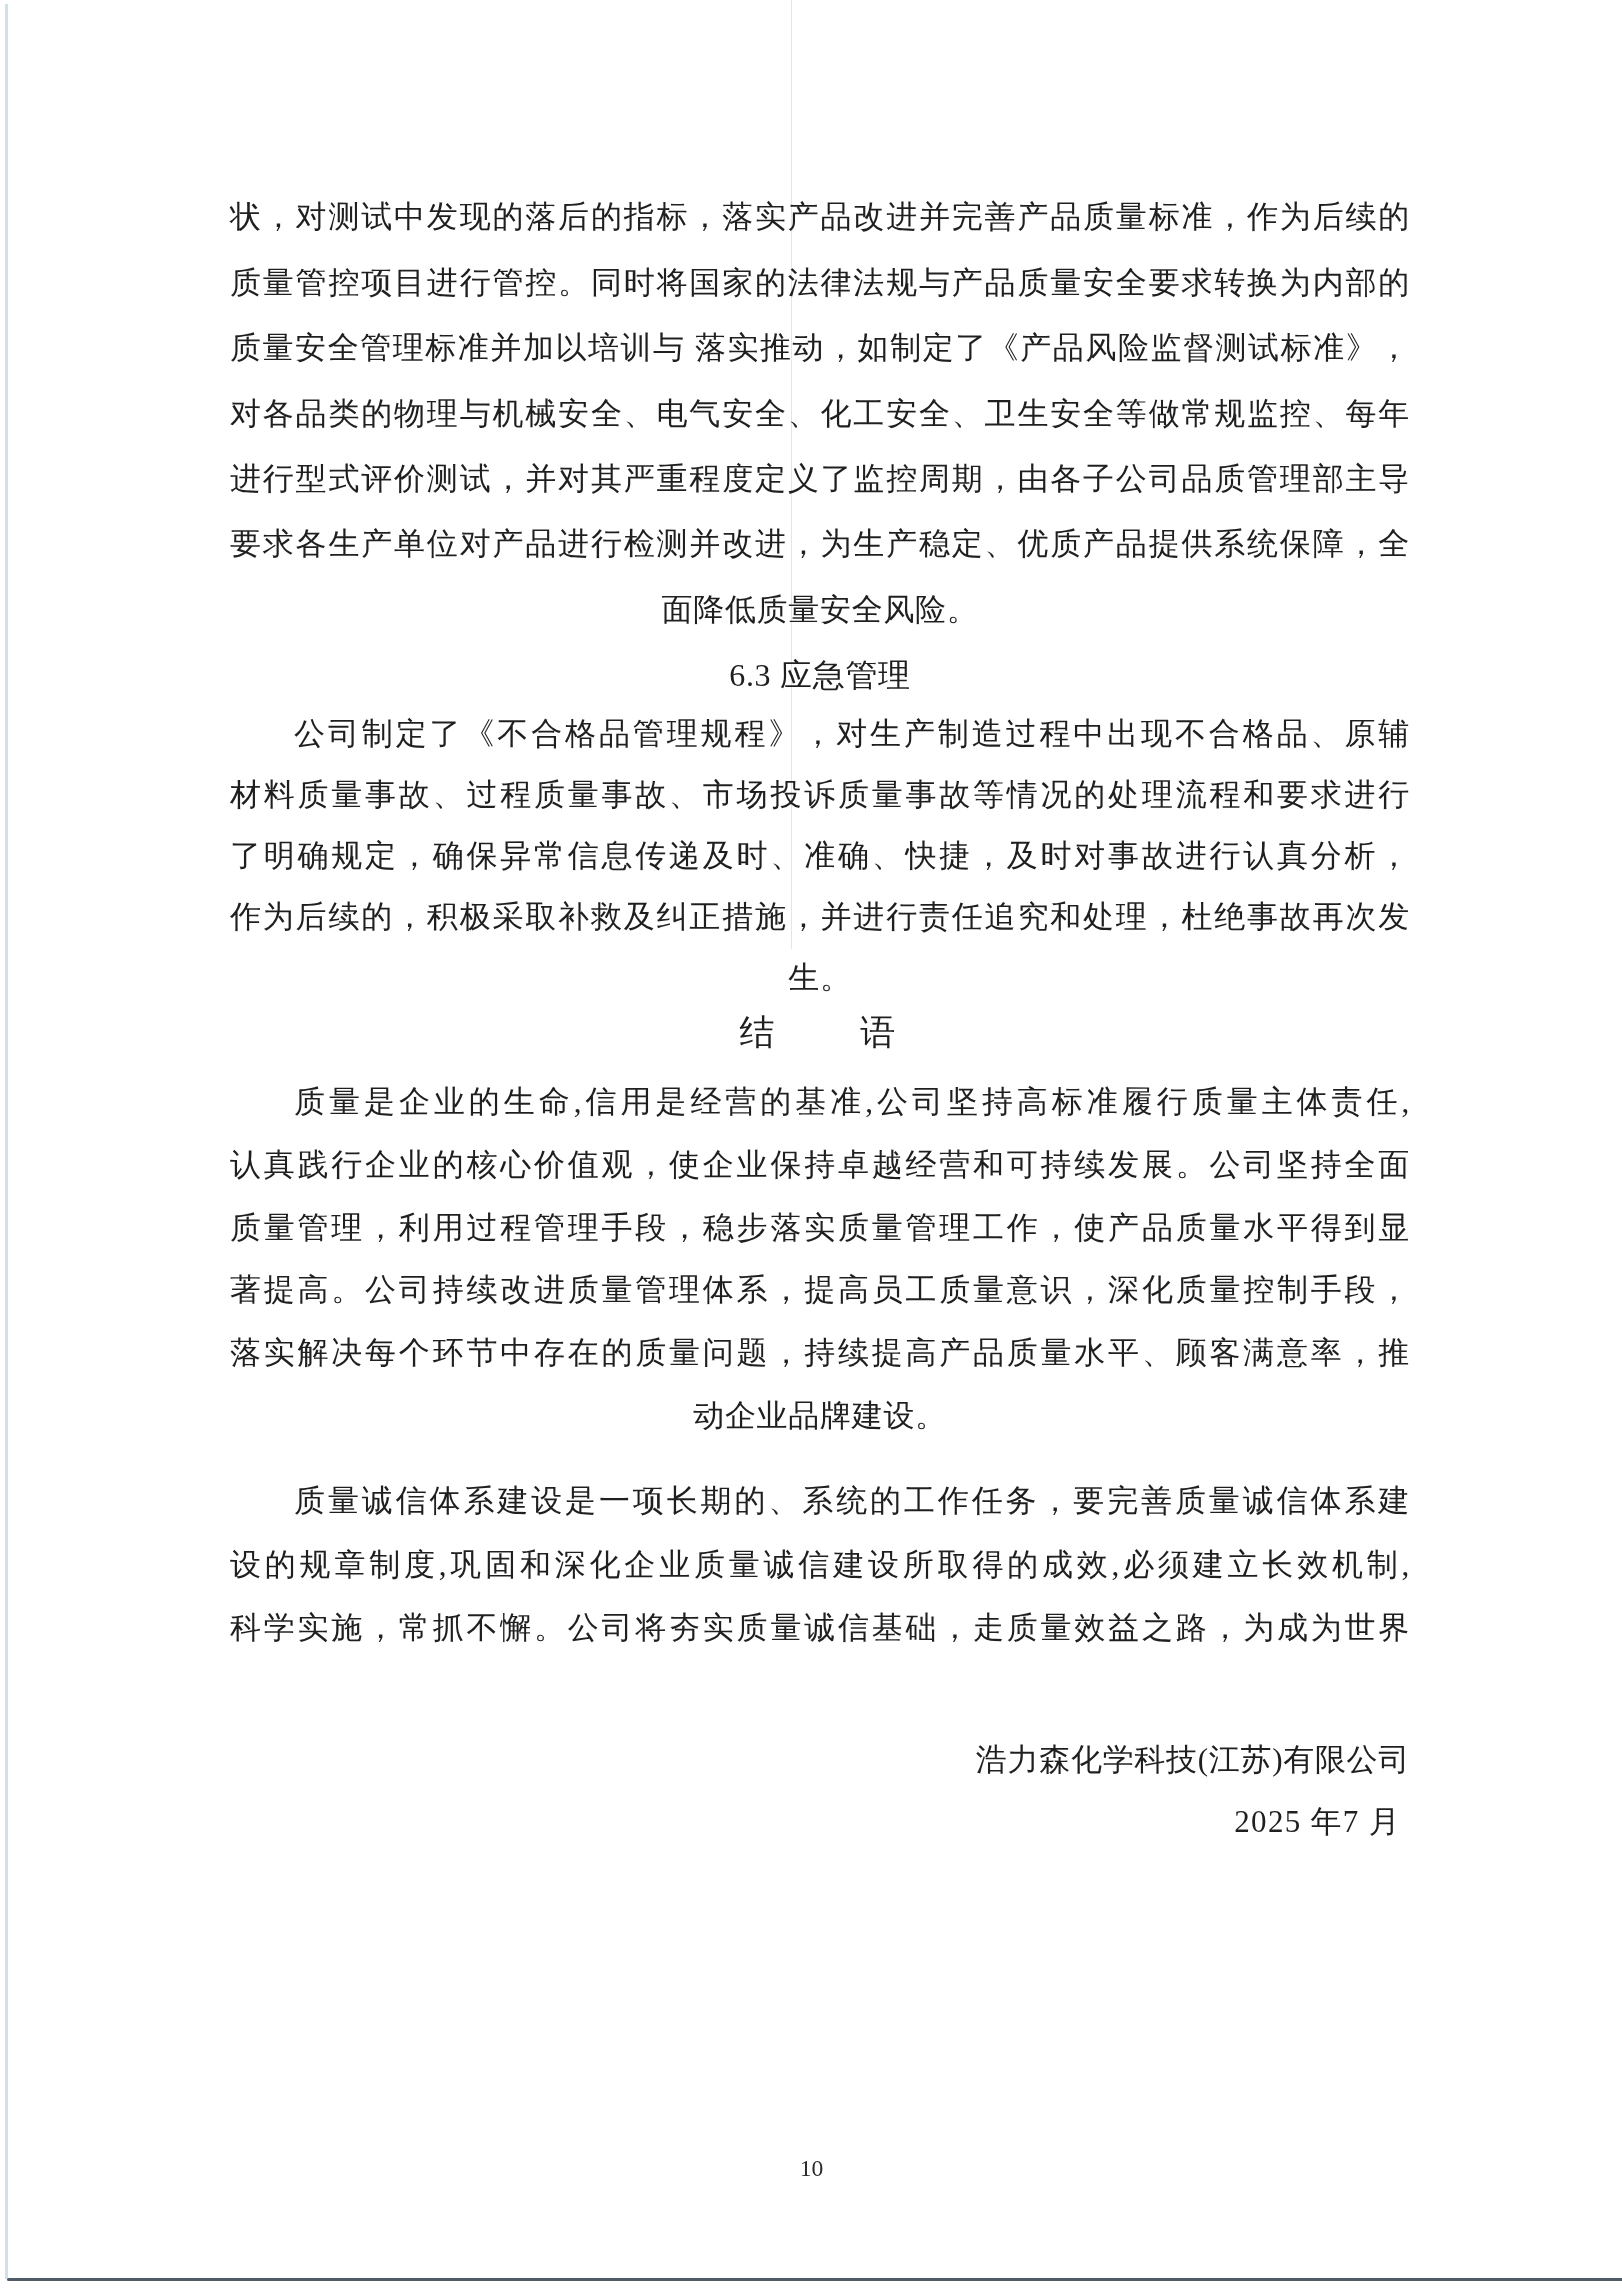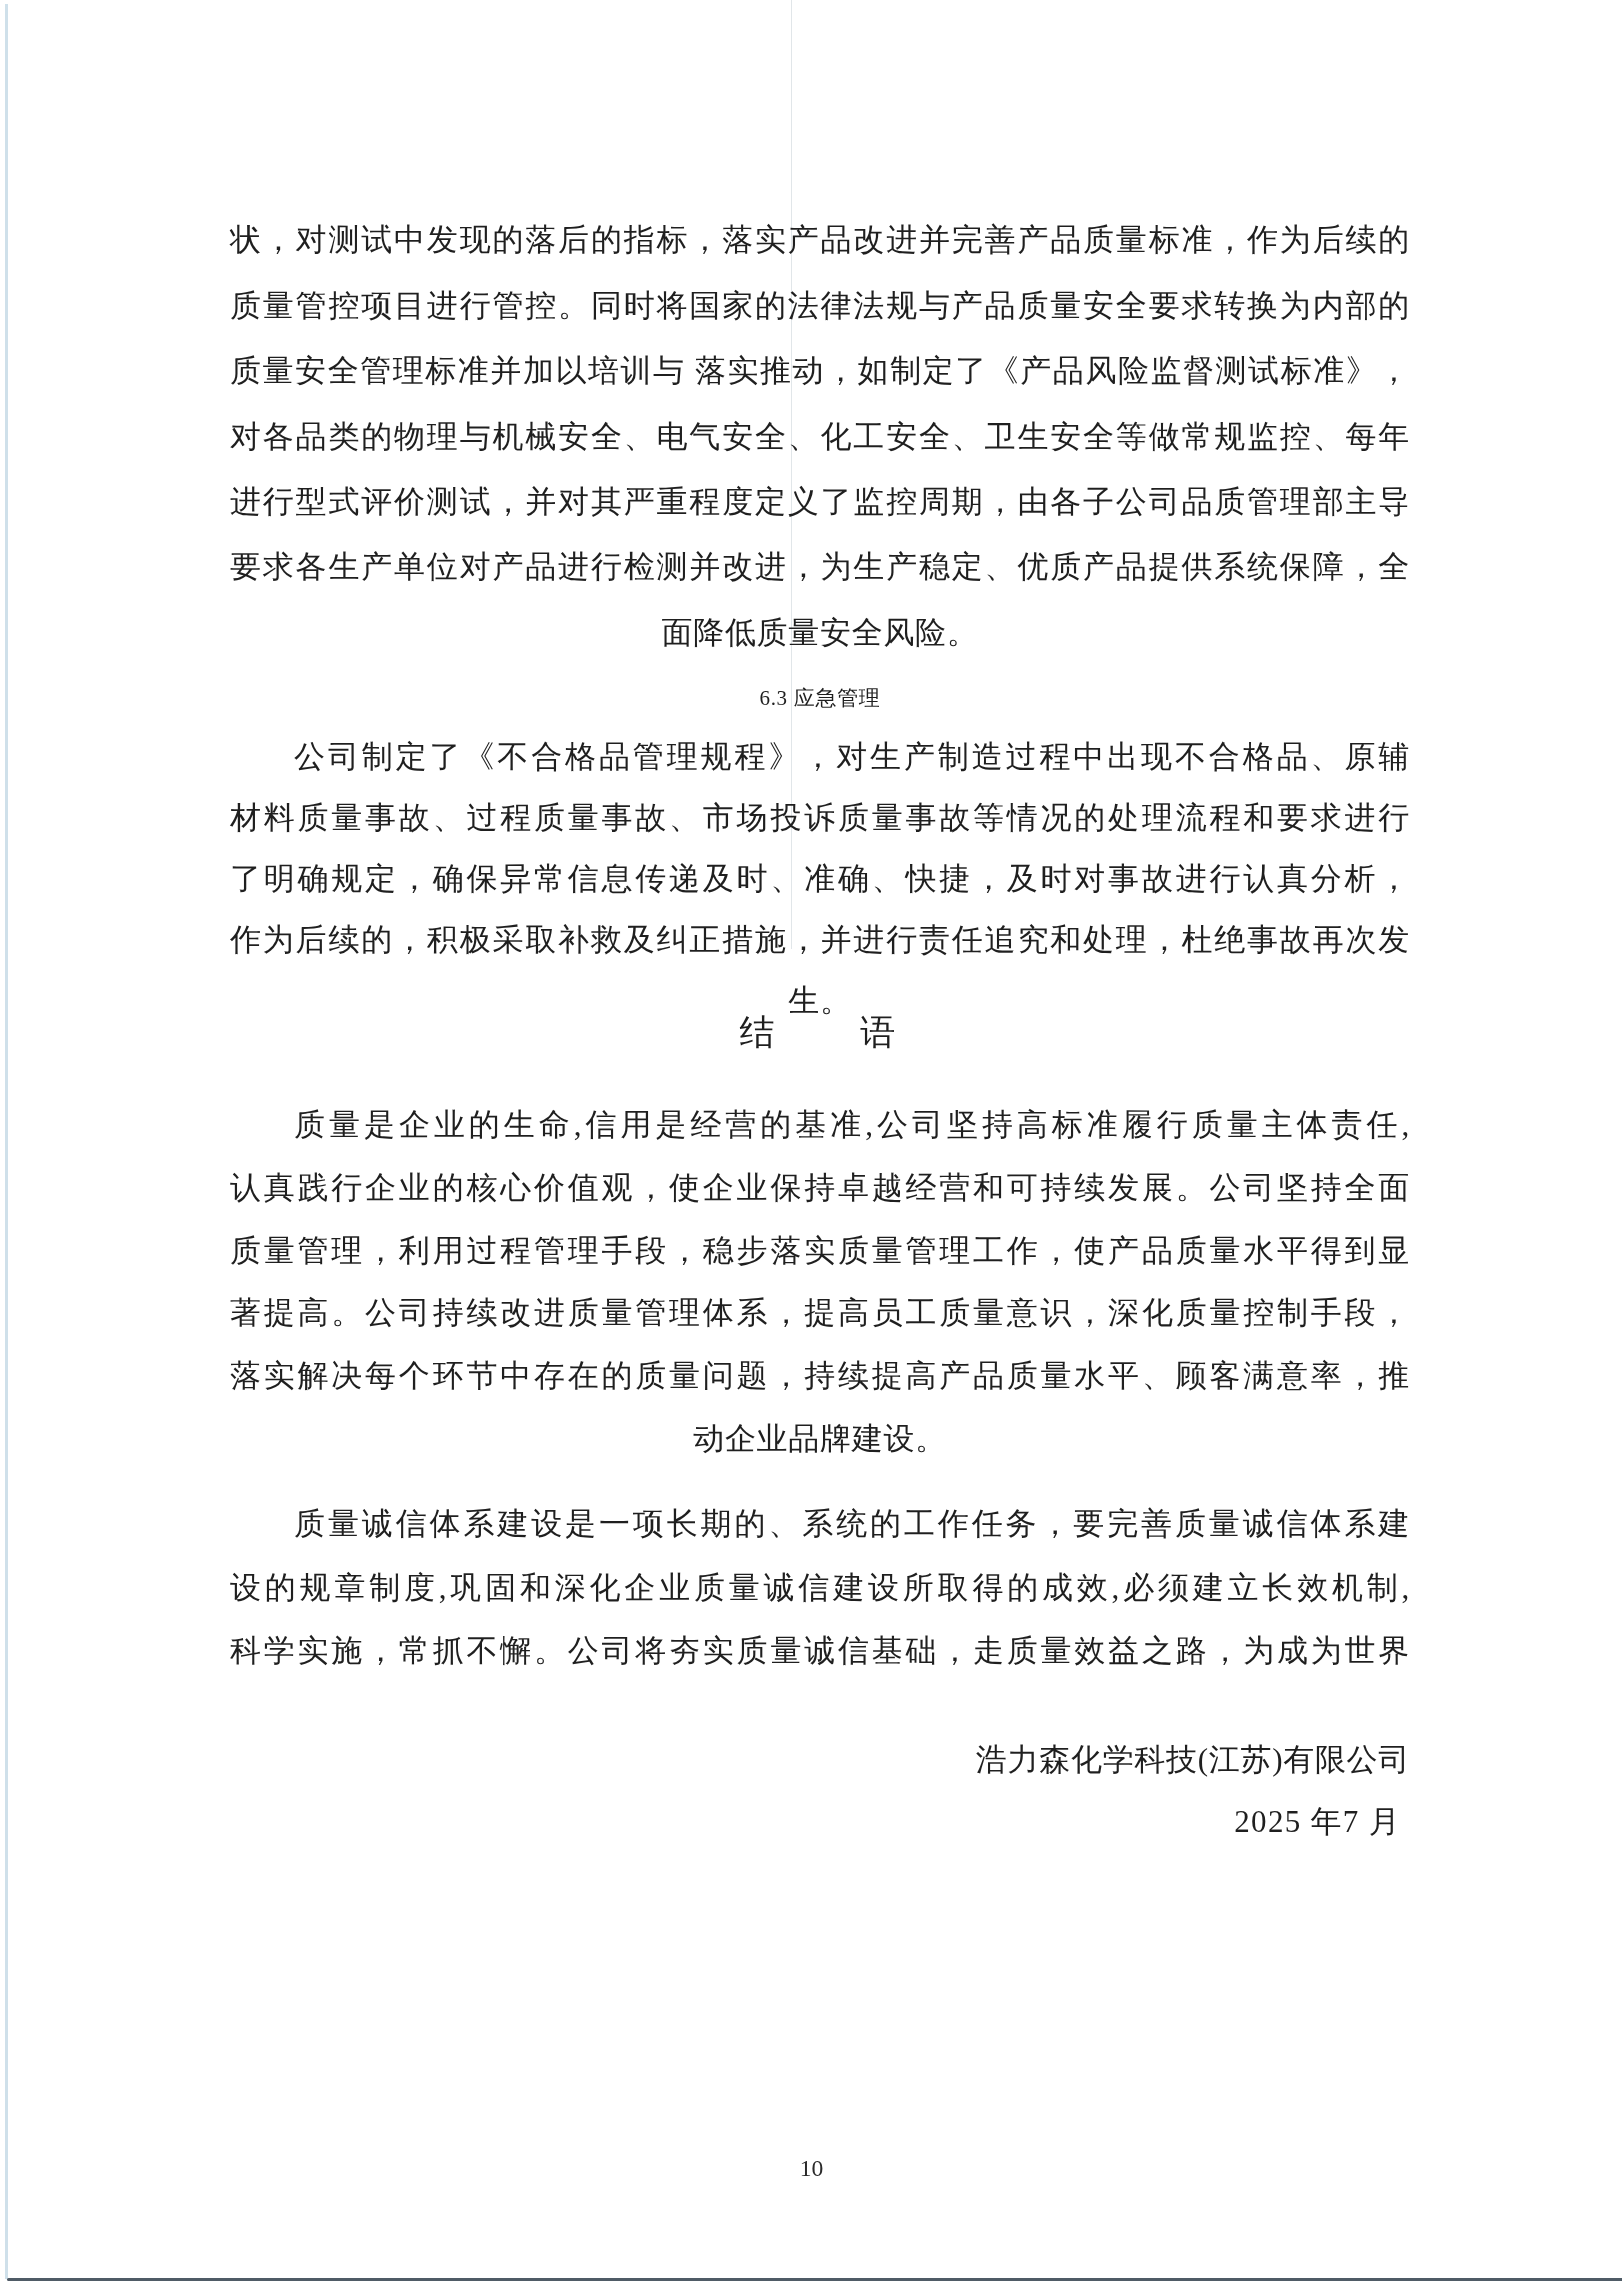--- a/index.html
+++ b/index.html
@@ -18,30 +18,29 @@
     font-family:"Liberation Serif","DejaVu Serif",serif;
     color:var(--ink);
   }
   .line{
     position:absolute;
     left:230px;width:1180px;
     font-size:31px;line-height:38px;
     letter-spacing:0.7px;
     color:var(--ink);
     white-space:nowrap;
-    margin-top:23px;
   }
   .full{
     text-align:justify;
     text-align-last:justify;
     white-space:normal;
   }
   .indent{text-indent:64px;}
   .leftal{text-align:center;}
-  .heading{font-size:21px;}
+  .heading{font-size:32px;}
   .conclusion-heading{
     position:absolute;left:230px;width:1180px;
     top:1013px;
     font-size:35px;line-height:39px;
     text-align:center;
     white-space:pre;
     letter-spacing:5.2px;
     color:var(--ink);
   }
   .signature-line{

